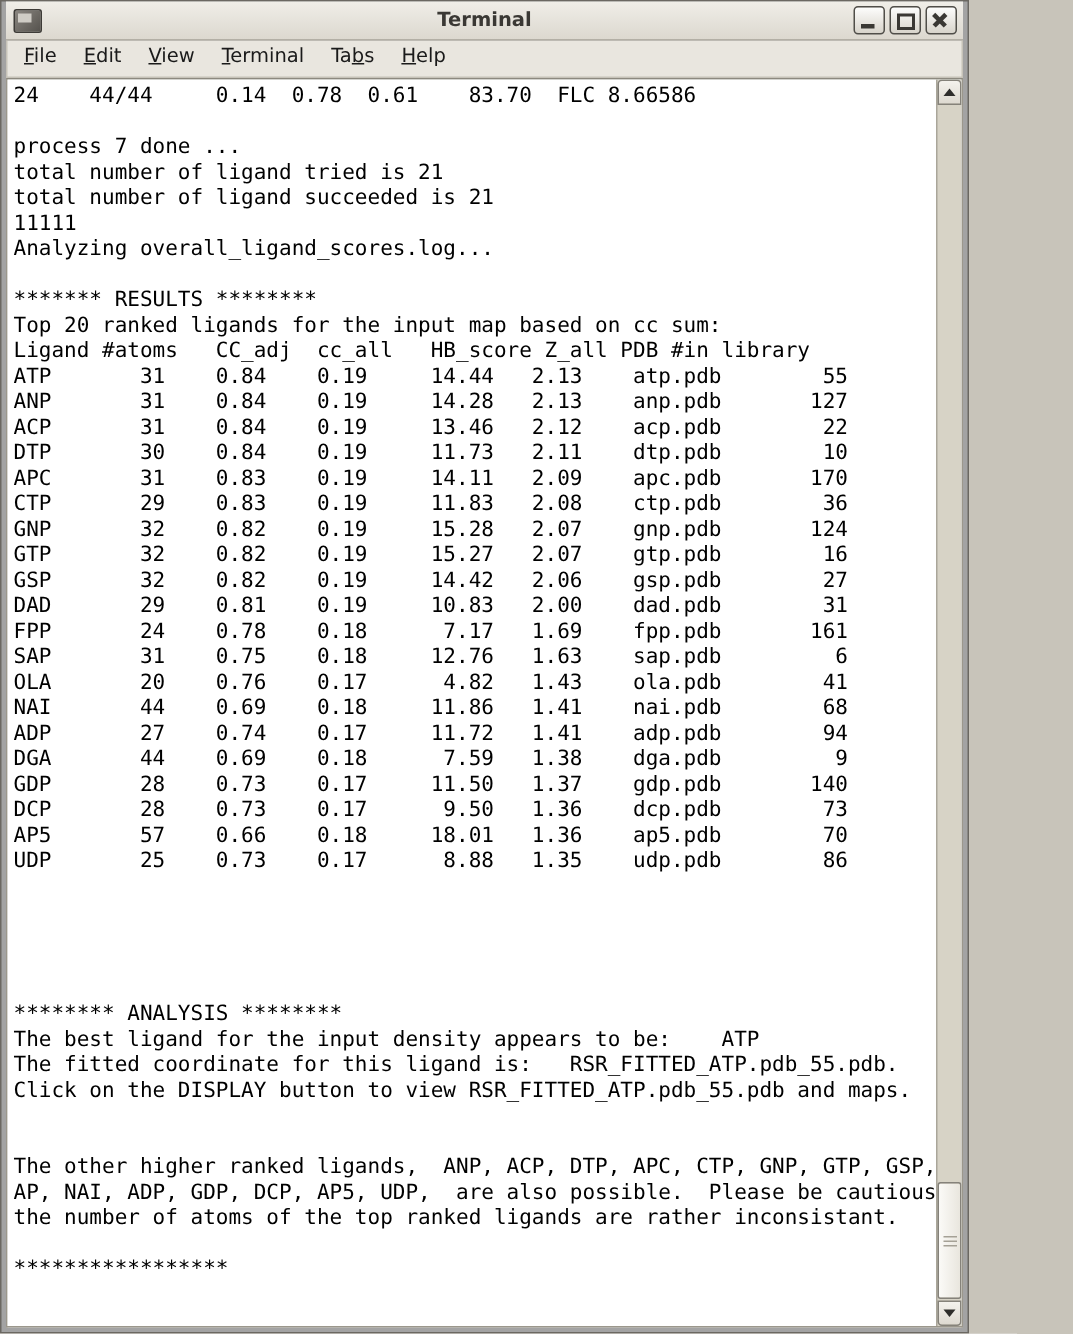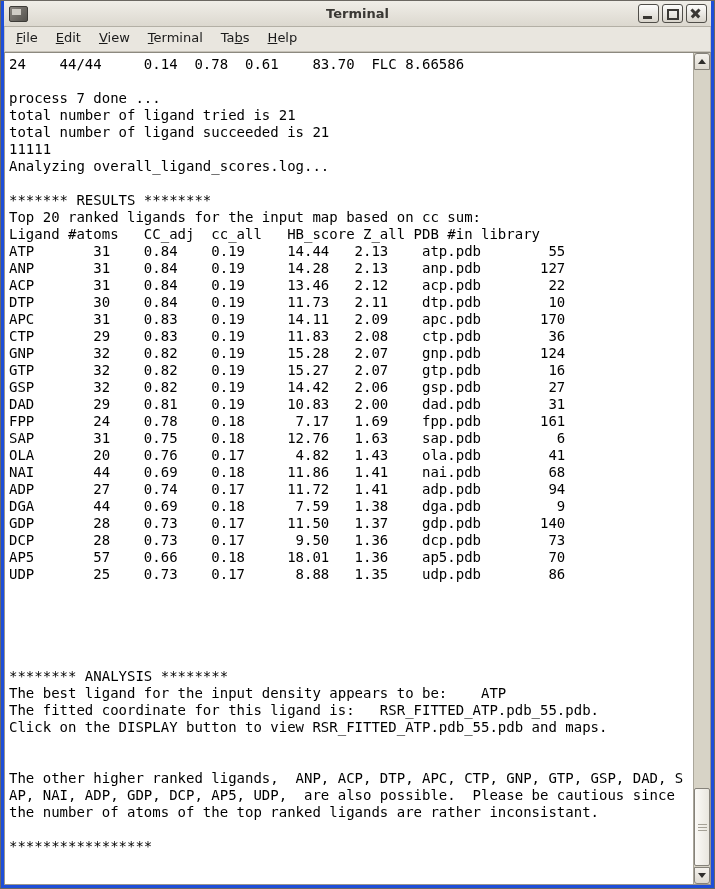--- a/index.html
+++ b/index.html
@@ -1,18 +1,18 @@
 <!DOCTYPE html>
 <html><head>
 <meta charset="utf-8">
 <style>
   html,body{margin:0;padding:0;background:#c8c4ba;}
   #window{
-    box-sizing:border-box;width:715px;height:889px;
-    border:1px solid #6b6862;background:#1d4ed8;
+    box-sizing:border-box;width:646px;height:889px;
+    border:1px solid #6b6862;background:#a3a3a3;
     padding:0 3px 3px 3px;display:flex;flex-direction:column;
     font-family:"DejaVu Sans",sans-serif;
   }
   #titlebar{
     height:25px;flex:0 0 25px;display:flex;align-items:center;
     background:linear-gradient(#f0eee8,#dcd8cf);
     border-bottom:1px solid #b3afa5;position:relative;
   }
   #win-icon{width:17px;height:14px;margin-left:5px;border:1px solid #3d3b37;
     background:linear-gradient(135deg,#8a8680,#55524d);border-radius:2px;position:relative;}

